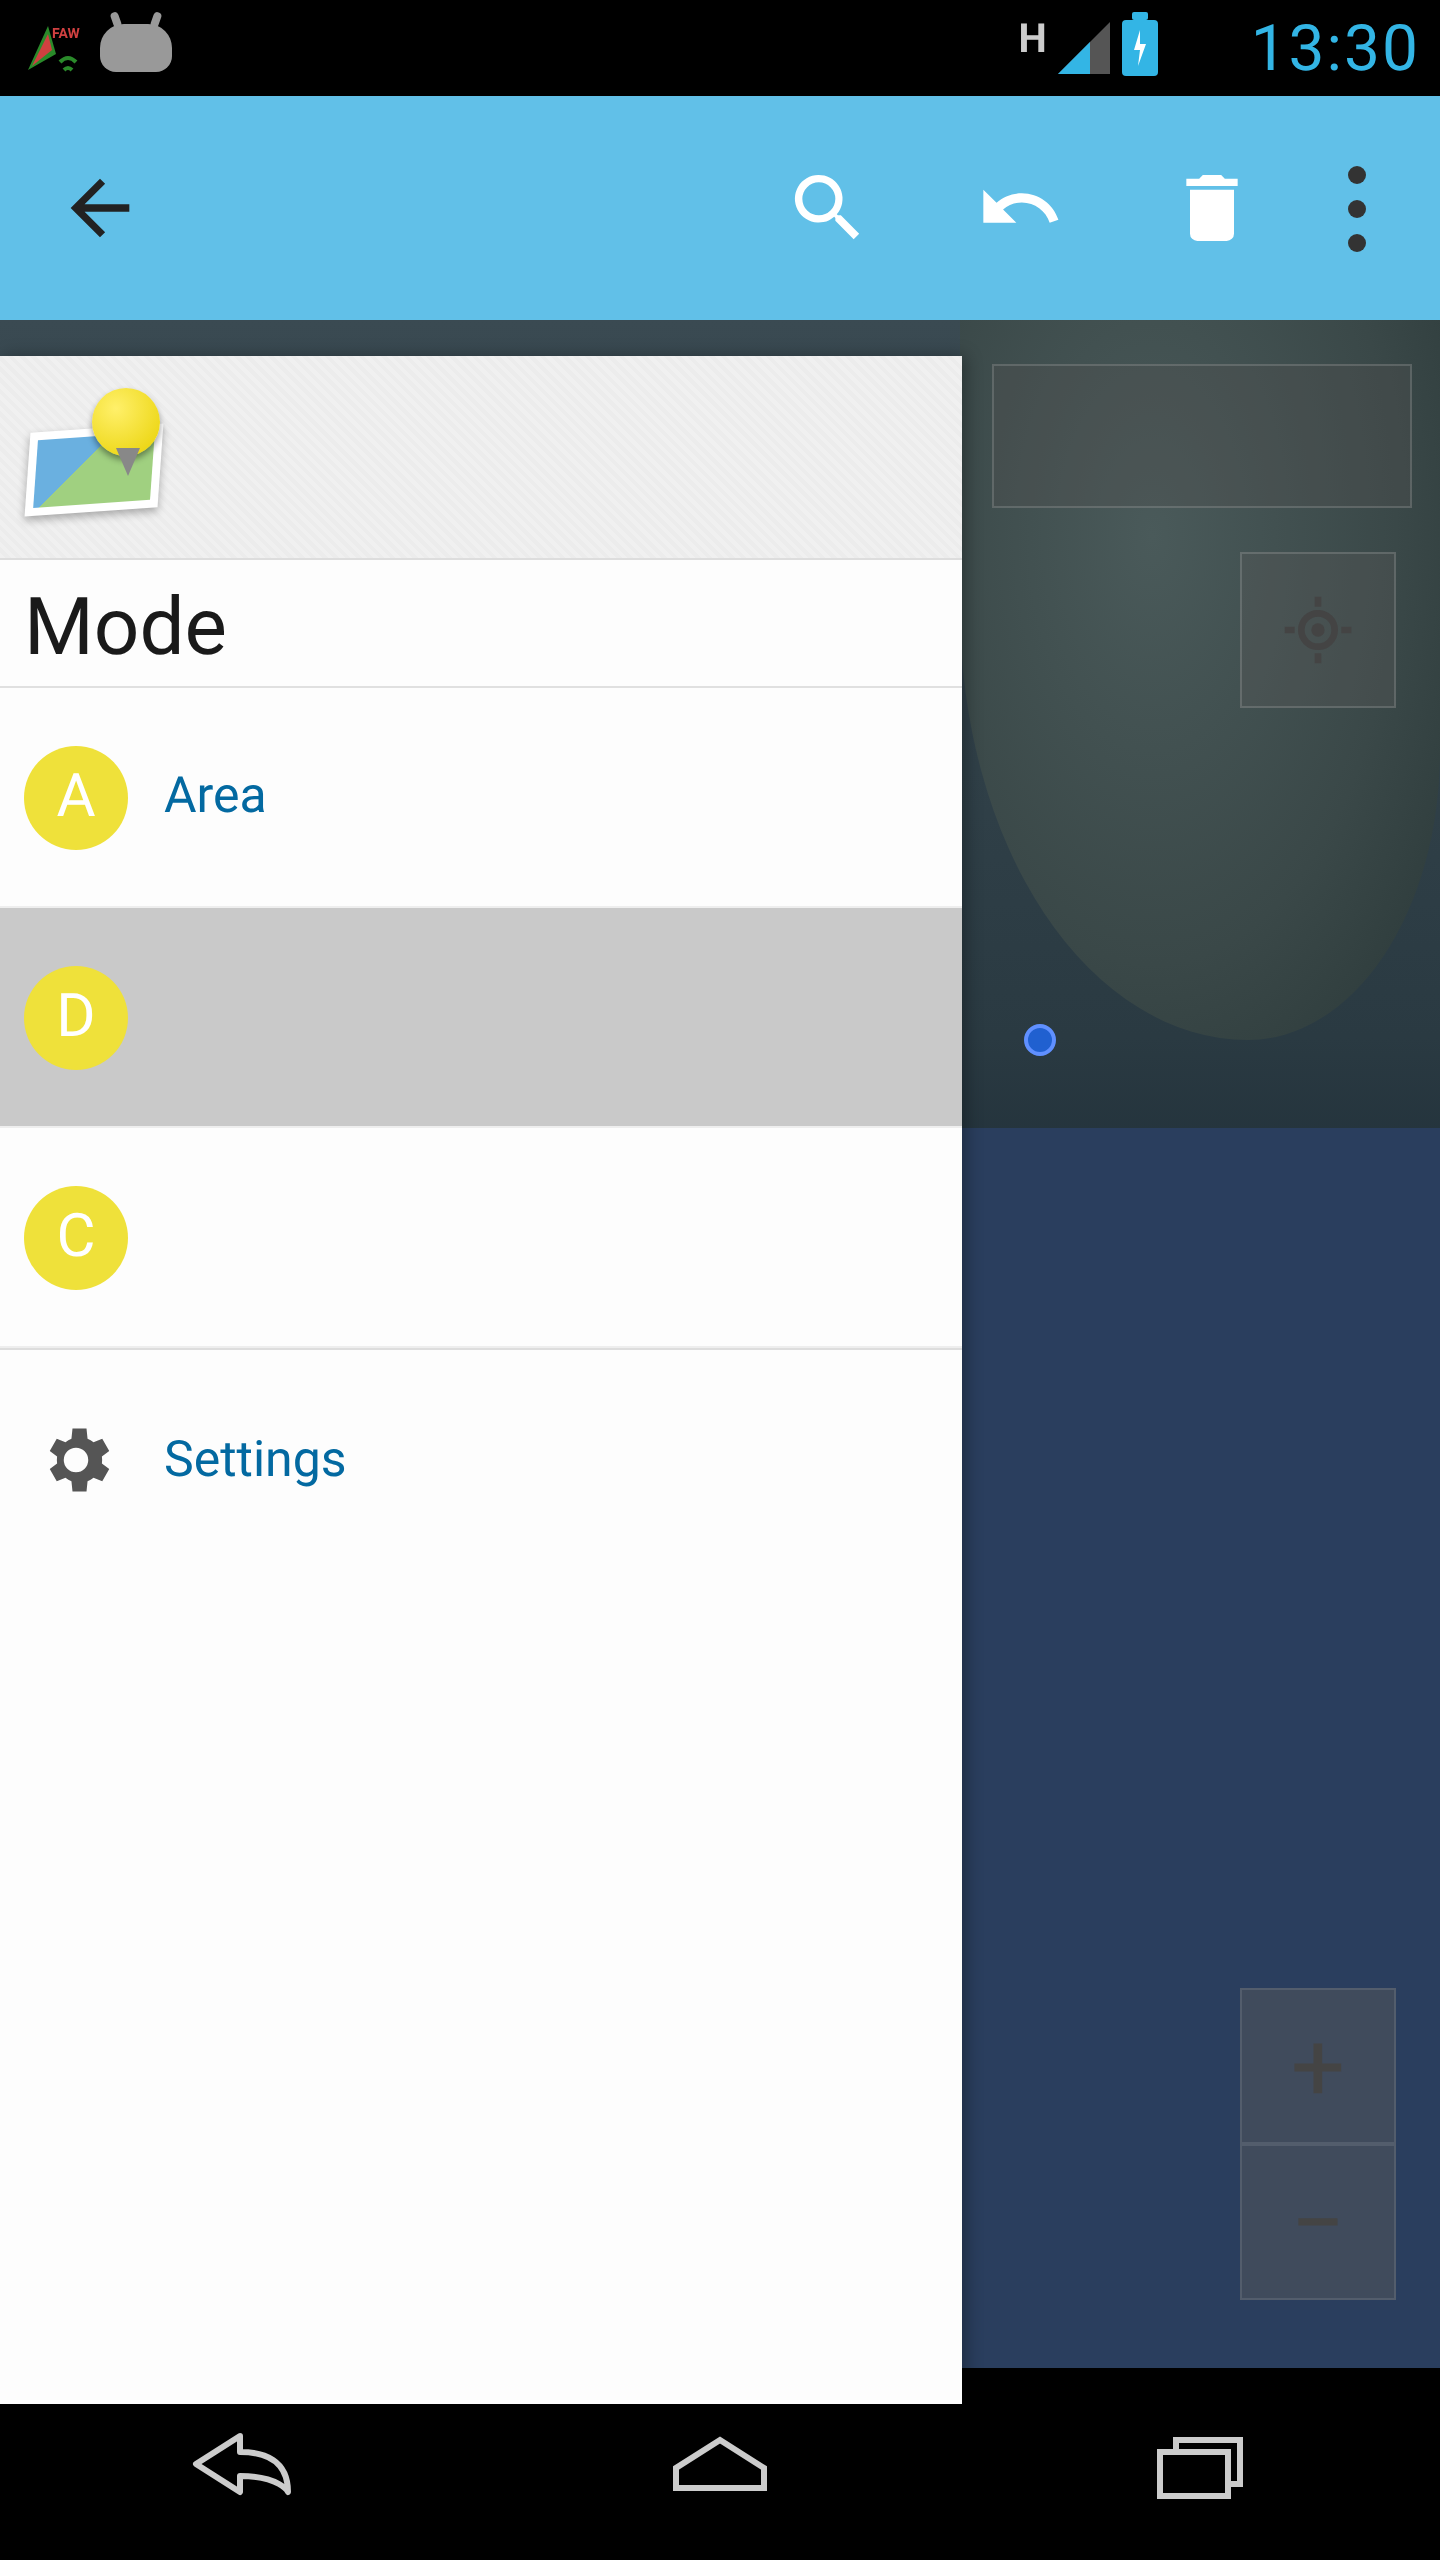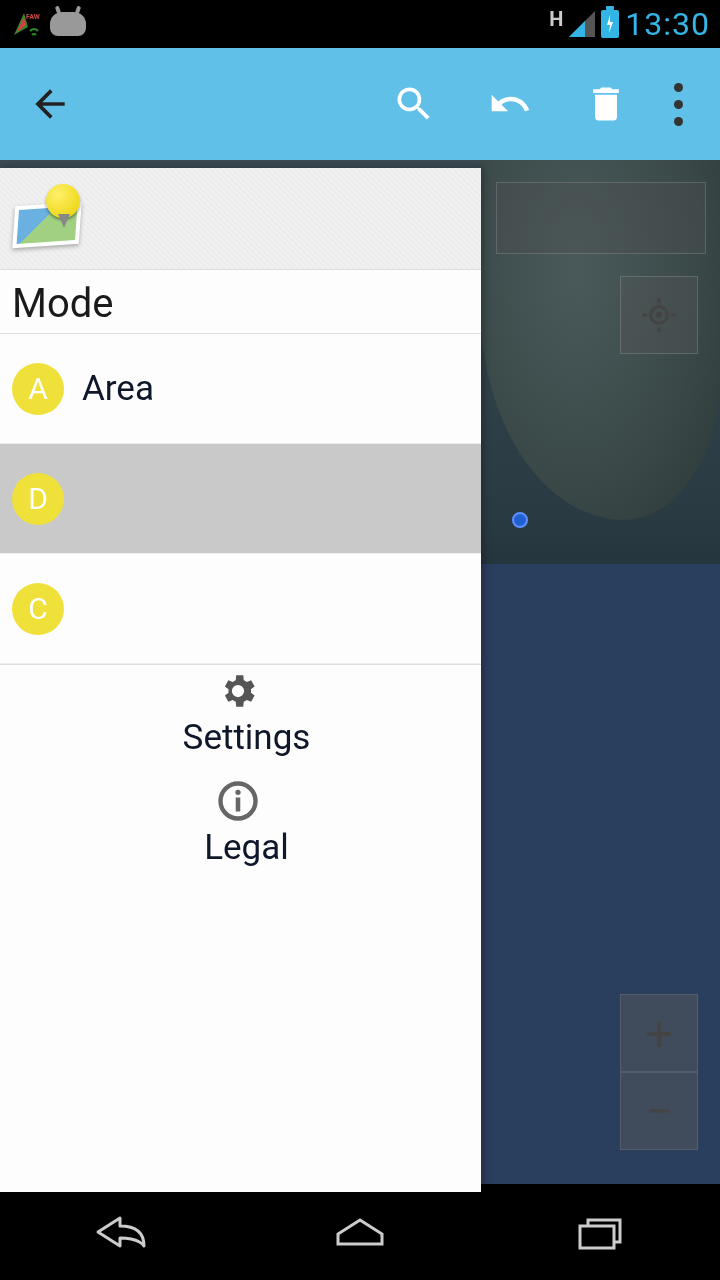--- a/index.html
+++ b/index.html
@@ -14,21 +14,21 @@
   .android-stat { width: 36px; height: 24px; background: #999; border-radius: 12px 12px 8px 8px; position: relative; }
   .android-stat::before, .android-stat::after { content:""; position:absolute; width:4px; height:8px; background:#999; top:-6px; border-radius:2px; }
   .android-stat::before { left:6px; transform: rotate(-20deg);}
   .android-stat::after { right:6px; transform: rotate(20deg);}
   .sig-h { font-size: 20px; color:#ccc; font-weight:bold; align-self:flex-start; margin-top:2px; }
   .sig-tri { width:0; height:0; border-style:solid; border-width: 0 0 26px 26px; border-color: transparent transparent #555 transparent; position:relative; }
   .sig-tri::after{ content:""; position:absolute; bottom:-26px; left:-26px; width:0;height:0;border-style:solid;border-width:0 0 16px 16px; border-color:transparent transparent #33b5e5 transparent;}
   .batt { width:18px; height:28px; background:#33b5e5; border-radius:2px; position:relative; display:flex; align-items:center; justify-content:center; }
   .batt::before{content:"";position:absolute;top:-4px;left:5px;width:8px;height:4px;background:#33b5e5;border-radius:1px;}
   .batt svg { width:10px; height:18px; }
-  .clock { font-size: 32px; font-weight: 400; letter-spacing: 1px; }
+  .clock { font-size: 32px; font-weight: 400; letter-spacing: 1px; margin-left: 40px; }
 
   
   .action-bar { height: 112px; background: #61c0e8; display: flex; align-items: center; padding: 0 18px; }
   .ab-icon { width: 64px; height: 64px; display:flex; align-items:center; justify-content:center; }
   .ab-icon svg { width: 44px; height: 44px; fill: #222; }
   .ab-spacer { flex: 1; }
   .ab-btn { width: 96px; height: 64px; display:flex; align-items:center; justify-content:center; }
   .ab-btn svg { width: 44px; height: 44px; fill: #fff; }
   .ab-overflow { width: 48px; display:flex; flex-direction:column; align-items:center; gap:8px; }
   .ab-overflow span { width:9px; height:9px; background:#333; border-radius:50%; }
@@ -42,38 +42,38 @@
   .water { position:absolute; bottom:0; right:0; width:240px; height:620px; background:#2a3e5e; }
   .dot { position:absolute; width:16px; height:16px; background:#2060d0; border:2px solid #6090ff; border-radius:50%; right:192px; top:352px; }
   
   .map-searchbox { position:absolute; top:22px; right:14px; width:210px; height:72px; background:rgba(80,80,80,0.35); border:1px solid rgba(255,255,255,0.15); }
   .map-locate { position:absolute; top:116px; right:22px; width:78px; height:78px; background:rgba(90,90,90,0.35); border:1px solid rgba(255,255,255,0.15); display:flex; align-items:center; justify-content:center; }
   .map-locate svg { width:40px; height:40px; }
   .zoom-ctrl { position:absolute; right:22px; bottom:34px; width:78px; }
   .zoom-btn { width:78px; height:78px; background:rgba(90,90,90,0.45); border:1px solid rgba(255,255,255,0.1); display:flex; align-items:center; justify-content:center; color:#444; font-size:48px; }
   
   
-  .drawer { position:absolute; top:8px; left:0; width:481px; height:100%; background:#fdfdfd; box-shadow: 2px 0 8px rgba(0,0,0,0.3); }
+  .drawer { position:absolute; top:18px; left:0; width:481px; height:100%; background:#fdfdfd; box-shadow: 2px 0 8px rgba(0,0,0,0.3); }
   .drawer-header { height:102px; background: repeating-linear-gradient(45deg, #f0f0f0, #f0f0f0 2px, #ececec 2px, #ececec 4px); display:flex; align-items:center; padding-left:10px; border-bottom:1px solid #ddd; }
   .app-logo { width:80px; height:70px; position:relative; }
   .app-logo .map-sheet { position:absolute; bottom:8px; left:4px; width:66px; height:42px; background:#fff; transform: skewX(-8deg) rotate(-4deg); box-shadow:0 2px 4px rgba(0,0,0,0.3); }
   .app-logo .map-sheet::after{ content:""; position:absolute; inset:4px; background:linear-gradient(135deg,#6ab0e0 40%, #a0d080 40%);}
   .app-logo .pin { position:absolute; top:0; right:10px; width:34px; height:34px; background:radial-gradient(circle at 35% 30%, #fff06a, #e8d000); border-radius:50%; box-shadow:0 2px 3px rgba(0,0,0,0.4);}
   .app-logo .pin::after{content:"";position:absolute;bottom:-10px;left:12px;width:0;height:0;border-left:6px solid transparent;border-right:6px solid transparent;border-top:14px solid #888;}
   
   .section-title { padding: 10px 12px 6px; font-size: 40px; color:#1a1a1a; border-bottom:1px solid #e0e0e0; }
   
   .menu-item { height:110px; display:flex; align-items:center; padding-left:12px; border-bottom:1px solid #eee; background:#fdfdfd; }
   .menu-item.selected { background:#c9c9c9; }
   .menu-item .badge { width:52px; height:52px; border-radius:50%; background:#efe13a; color:#fff; font-size:30px; display:flex; align-items:center; justify-content:center; margin-right:18px; font-weight:400;}
   .menu-item .icon { width:52px; height:52px; display:flex; align-items:center; justify-content:center; margin-right:18px; }
   .menu-item .icon svg { width:42px; height:42px; fill:#555; }
-  .menu-item .label { font-size:35px; color:#0f172a; }
+  .menu-item .label { font-size:25px; color:#0369a1; }
   .menu-sep { height:1px; background:#ddd; }
-  .menu-item.plain { border-bottom:none;flex-direction:column; }
+  .menu-item.plain { border-bottom:none; }
 
   
   .nav-bar { height: 96px; background:#000; display:flex; justify-content:space-around; align-items:center; }
   .nav-btn { width:120px; height:56px; display:flex; align-items:center; justify-content:center; }
   .nav-btn svg { width:60px; height:40px; stroke:#ccc; fill:none; stroke-width:3; }
 </style>
 </head>
 <body>
 
 <div class="status-bar">
@@ -170,30 +170,20 @@
     </div>
     <div class="menu-sep"></div>
     <div class="menu-item plain">
       <div class="icon">
         <svg viewBox="0 0 24 24">
             <path d="M19.4 13a7.5 7.5 0 000-2l2.1-1.6-2-3.5-2.5 1a7.6 7.6 0 00-1.7-1L15 3h-4l-.3 2.9a7.6 7.6 0 00-1.7 1l-2.5-1-2 3.5L6.6 11a7.5 7.5 0 000 2l-2.1 1.6 2 3.5 2.5-1a7.6 7.6 0 001.7 1L11 21h4l.3-2.9a7.6 7.6 0 001.7-1l2.5 1 2-3.5L19.4 13zM12 15.5A3.5 3.5 0 1112 8.5a3.5 3.5 0 010 7z"></path>
           </svg>
       </div>
       <div class="label">Settings</div>
     </div>
-    <div class="menu-item plain">
-      <div class="icon">
-        <svg viewBox="0 0 24 24">
-            <circle cx="12" cy="12" r="10" fill="none" stroke="#666" stroke-width="2.5"></circle>
-            <rect x="10.7" y="10" width="2.6" height="8" fill="#666"></rect>
-            <circle cx="12" cy="7" r="1.5" fill="#666"></circle>
-          </svg>
-      </div>
-      <div class="label">Legal</div>
-    </div>
   </div>
 </div>
 
 <div class="nav-bar">
   <div class="nav-btn">
     <svg viewBox="0 0 60 40">
         <path d="M30 6 L8 20 L30 34 L30 26 C50 26 54 34 54 34 C54 18 42 14 30 14 Z" stroke-linejoin="round"></path>
       </svg>
   </div>
   <div class="nav-btn">

